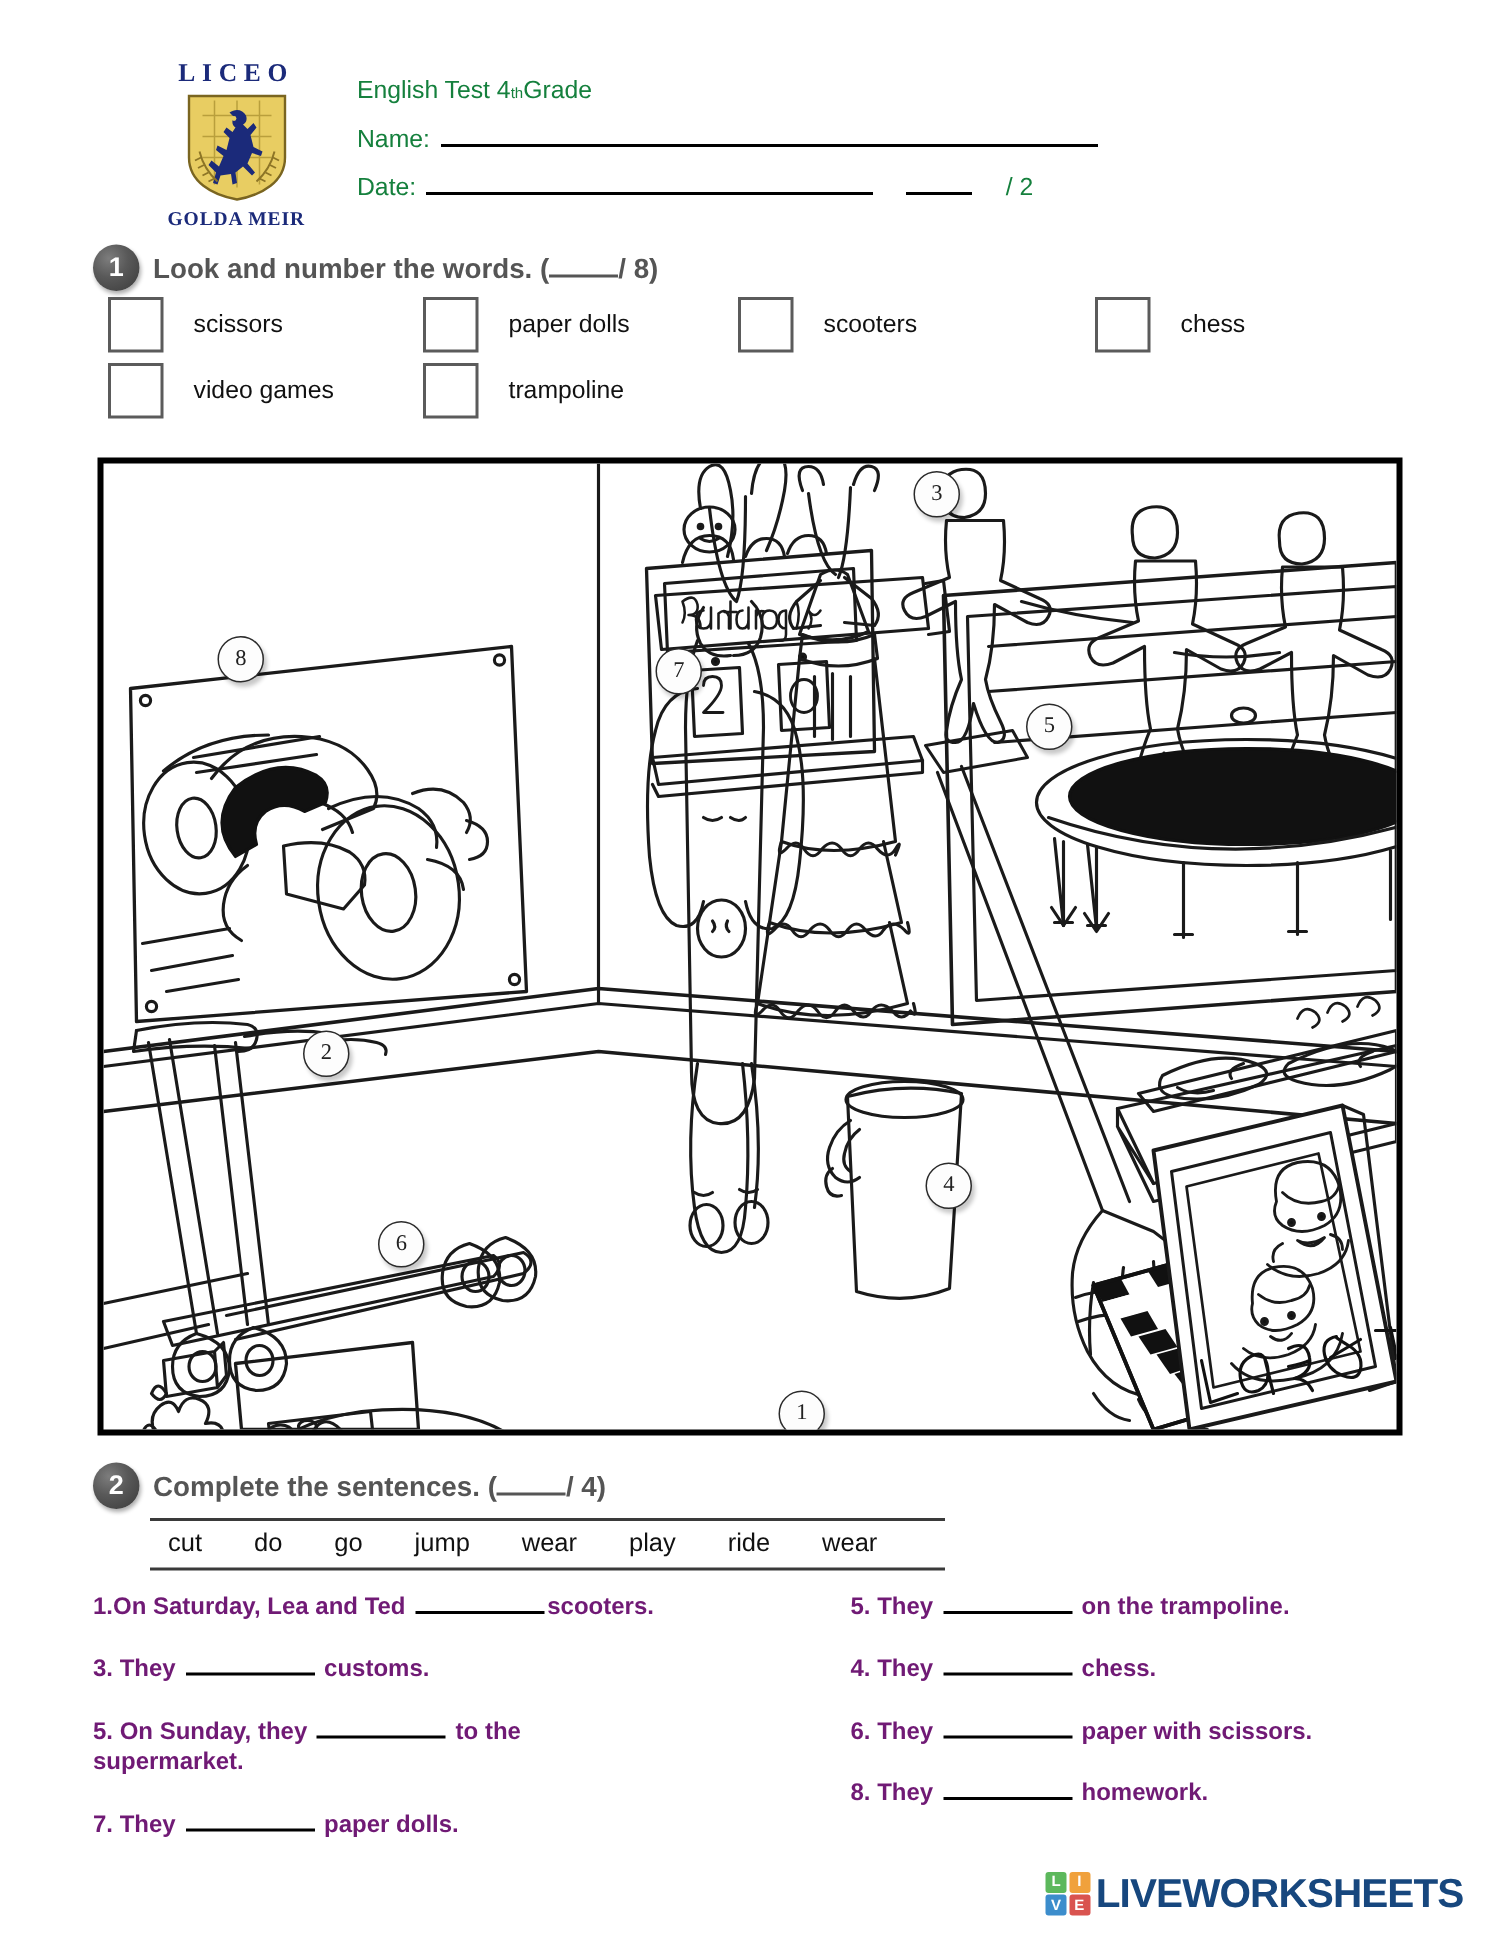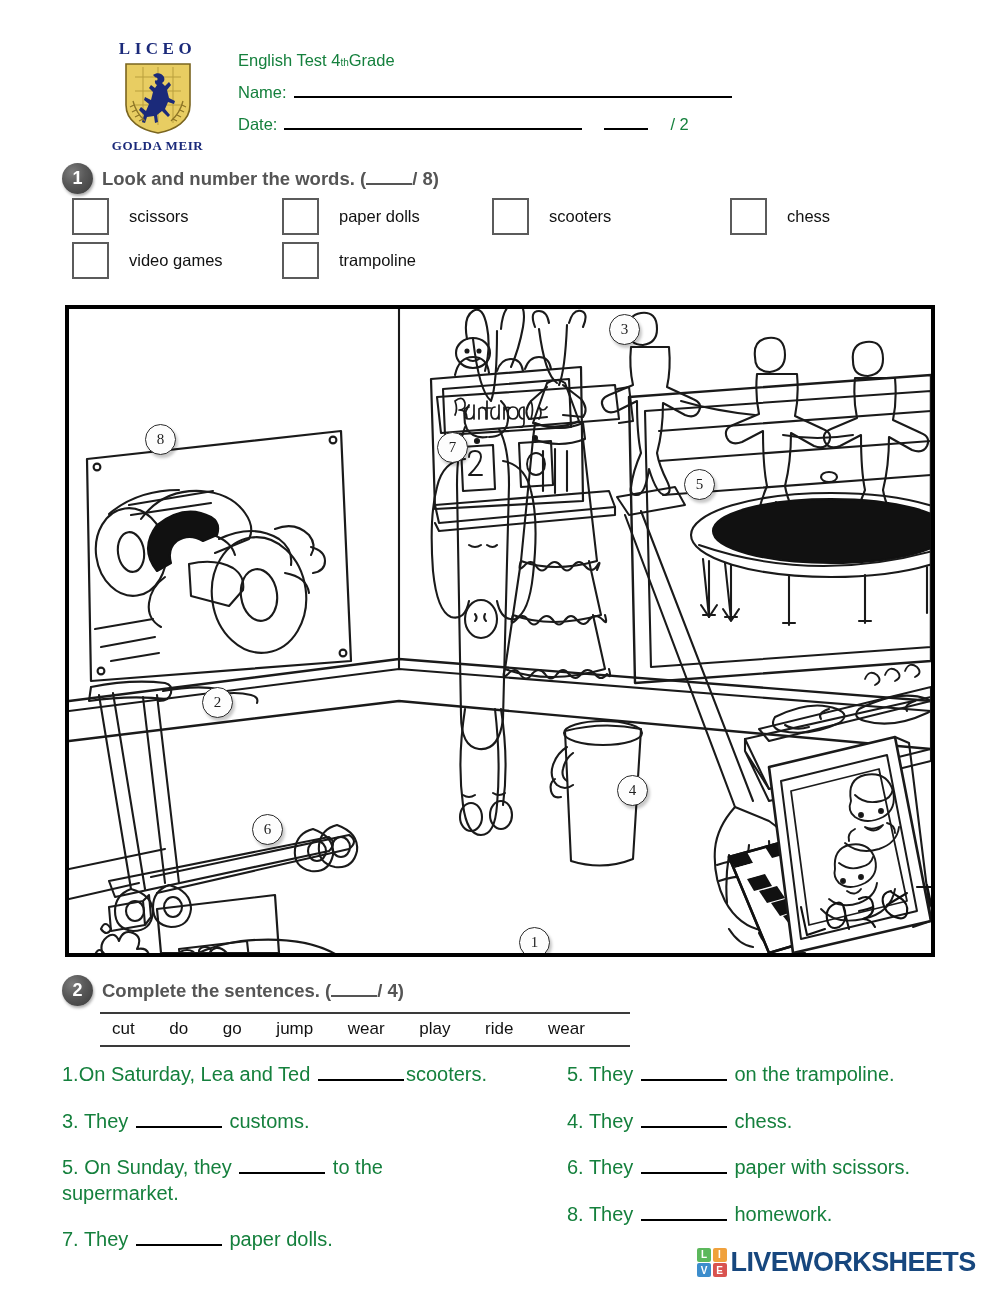--- a/index.html
+++ b/index.html
@@ -176,25 +176,26 @@
 
   .sentences {
     position: absolute;
     left: 62px; top: 1062px;
     width: 890px;
     display: grid;
     grid-template-columns: 505px 385px;
   }
   .s-col { display: flex; flex-direction: column; }
   .s-item {
-    font-size: 20px;
-    color: #15803d;
+    font-size: 16px;
+    color: #701a75;
     line-height: 1.28;
     margin-bottom: 21px;
     white-space: nowrap;
+    font-weight: bold;
   }
   .s-item.wrap { white-space: normal; width: 380px; }
   .blank {
     display: inline-block;
     border-bottom: 2px solid #000;
     width: 86px;
     height: 13px;
     margin: 0 2px;
   }
 

